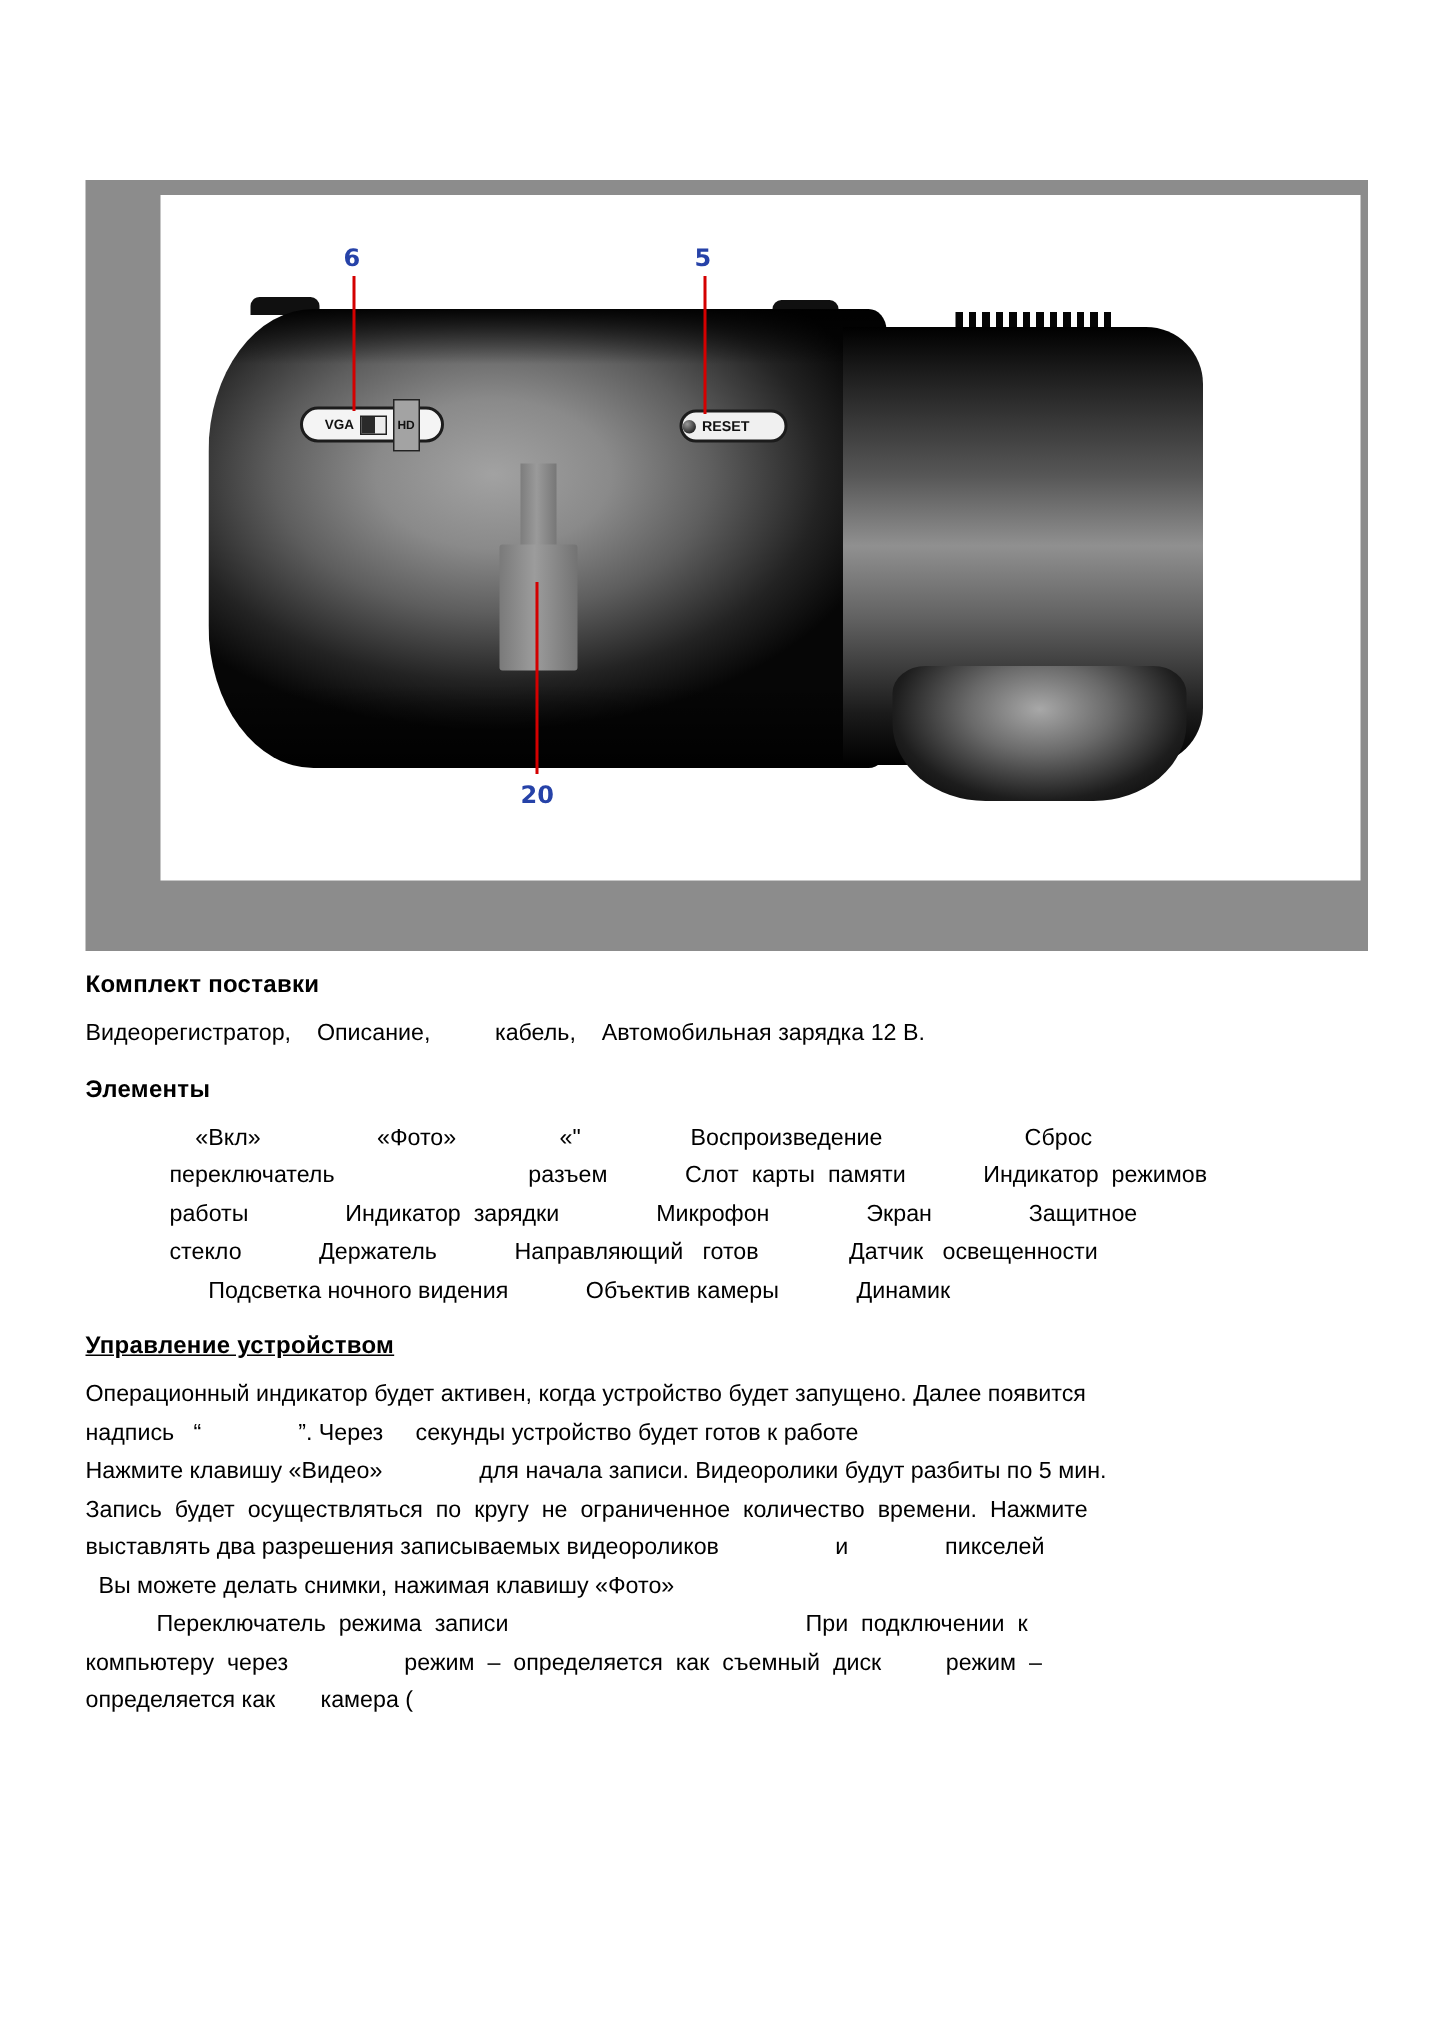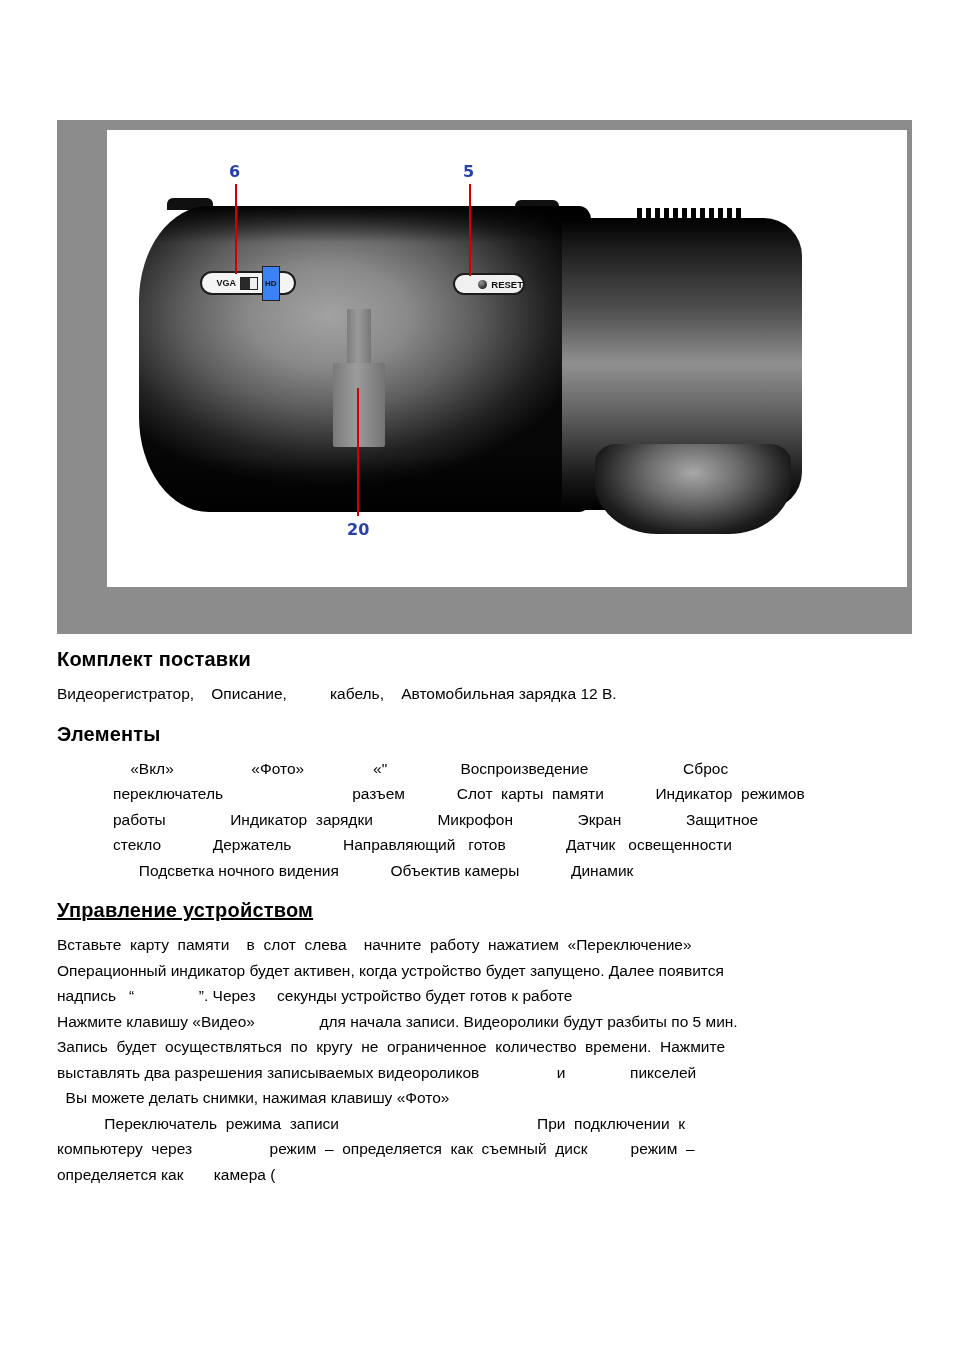--- a/index.html
+++ b/index.html
@@ -72,27 +72,27 @@
     position: absolute; left: 93px; top: 141px;
     width: 96px; height: 24px;
     background: #f4f4f4; border: 2px solid #1c1c1c; border-radius: 13px;
     display: flex; align-items: center; justify-content: center; gap: 4px;
     font-size: 9px; font-weight: bold; color: #111; z-index: 3; text-align: right;
   }
   .switch-pill .sw {
     width: 18px; height: 13px; border: 1px solid #222;
     background: linear-gradient(90deg, #2a2a2a 0 55%, #ededed 55%);
   }
-  .switch-pill .hd { border: 1px solid #222; padding: 12px 2px; font-size: 8px; background:#3b82f6; }
+  .switch-pill .hd { border: 1px solid #222; padding: 12px 2px; font-size: 8px; background:#a3a3a3; }
 
   .reset-pill {
     position: absolute; left: 346px; top: 143px;
     width: 72px; height: 22px;
     background: #f0f0f0; border: 2px solid #1c1c1c; border-radius: 11px;
-    display: flex; align-items: center; justify-content: flex-end; gap: 4px;
+    display: flex; align-items: center; justify-content: flex-start; gap: 4px;
     font-size: 9.5px; font-weight: bold; color: #111; z-index: 3;
   }
   .reset-pill .dot {
     width: 9px; height: 9px; border-radius: 50%;
     background: radial-gradient(circle at 35% 30%, #9a9a9a, #2c2c2c 70%);
   }
 
   .callout {
     position: absolute; z-index: 6;
     color: #2642a8; font-weight: bold; font-size: 16px;
@@ -103,21 +103,21 @@
   .c20 { left: 240px; top: 390px; }
 
   .leader { position: absolute; width: 2px; background: #d40000; z-index: 5; }
   .le6  { left: 128px; top: 54px;  height: 90px; }
   .le5  { left: 362px; top: 54px;  height: 92px; }
   .le20 { left: 250px; top: 258px; height: 128px; }
 
   
   .text-col { position: absolute; left: 57px; top: 648px; width: 854px; }
   h2 {
-    font-size: 20px; font-weight: bold; color: #000;
+    font-size: 16px; font-weight: bold; color: #000;
     margin: 0 0 10px 0; letter-spacing: 0.2px;
   }
   .h-elements { margin-top: 16px; }
   .h-control  { margin-top: 16px; text-decoration: underline; }
   .body-line, .pre-line {
     font-size: 15.5px; line-height: 25.5px; color: #000;
     white-space: pre; overflow: hidden;
   }
   .block { margin-bottom: 6px; }
 </style>
@@ -164,21 +164,20 @@
   <div class="block">
     <div class="pre-line">                 «Вкл»                  «Фото»                «"                 Воспроизведение                      Сброс</div>
     <div class="pre-line">             переключатель                              разъем            Слот  карты  памяти            Индикатор  режимов</div>
     <div class="pre-line">             работы               Индикатор  зарядки               Микрофон               Экран               Защитное</div>
     <div class="pre-line">             стекло            Держатель            Направляющий   готов              Датчик   освещенности</div>
     <div class="pre-line">                   Подсветка ночного видения            Объектив камеры            Динамик</div>
   </div>
 
   <h2 class="h-control">Управление устройством</h2>
   <div class="block">
-    <div class="pre-line">Вставьте  карту  памяти    в  слот  слева    начните  работу  нажатием  «Переключение»</div>
     <div class="pre-line">Операционный индикатор будет активен, когда устройство будет запущено. Далее появится</div>
     <div class="pre-line">надпись   “               ”. Через     секунды устройство будет готов к работе</div>
     <div class="pre-line">Нажмите клавишу «Видео»               для начала записи. Видеоролики будут разбиты по 5 мин.</div>
     <div class="pre-line">Запись  будет  осуществляться  по  кругу  не  ограниченное  количество  времени.  Нажмите</div>
     <div class="pre-line">выставлять два разрешения записываемых видеороликов                  и               пикселей</div>
     <div class="pre-line">  Вы можете делать снимки, нажимая клавишу «Фото»</div>
     <div class="pre-line">           Переключатель  режима  записи                                              При  подключении  к</div>
     <div class="pre-line">компьютеру  через                  режим  –  определяется  как  съемный  диск          режим  –</div>
     <div class="pre-line">определяется как       камера (</div>
   </div>

